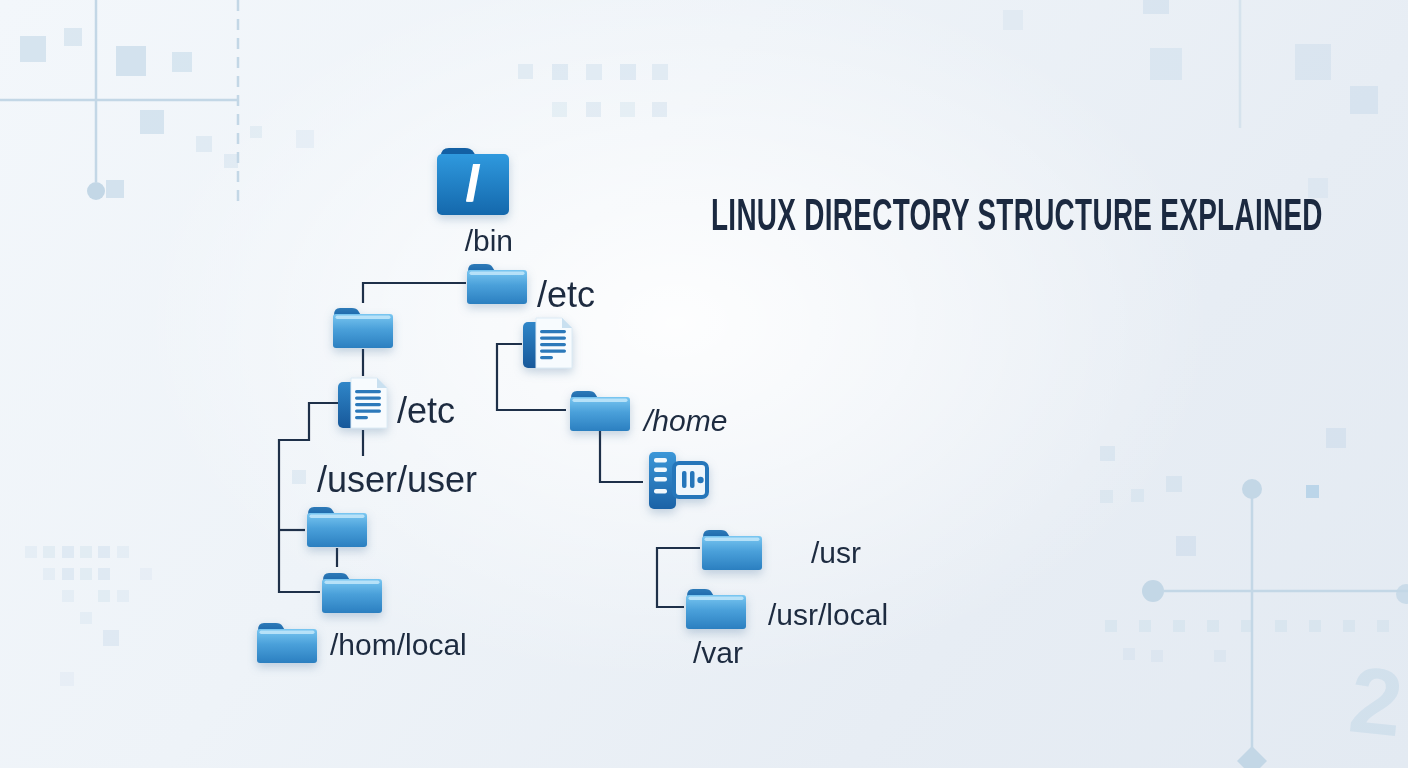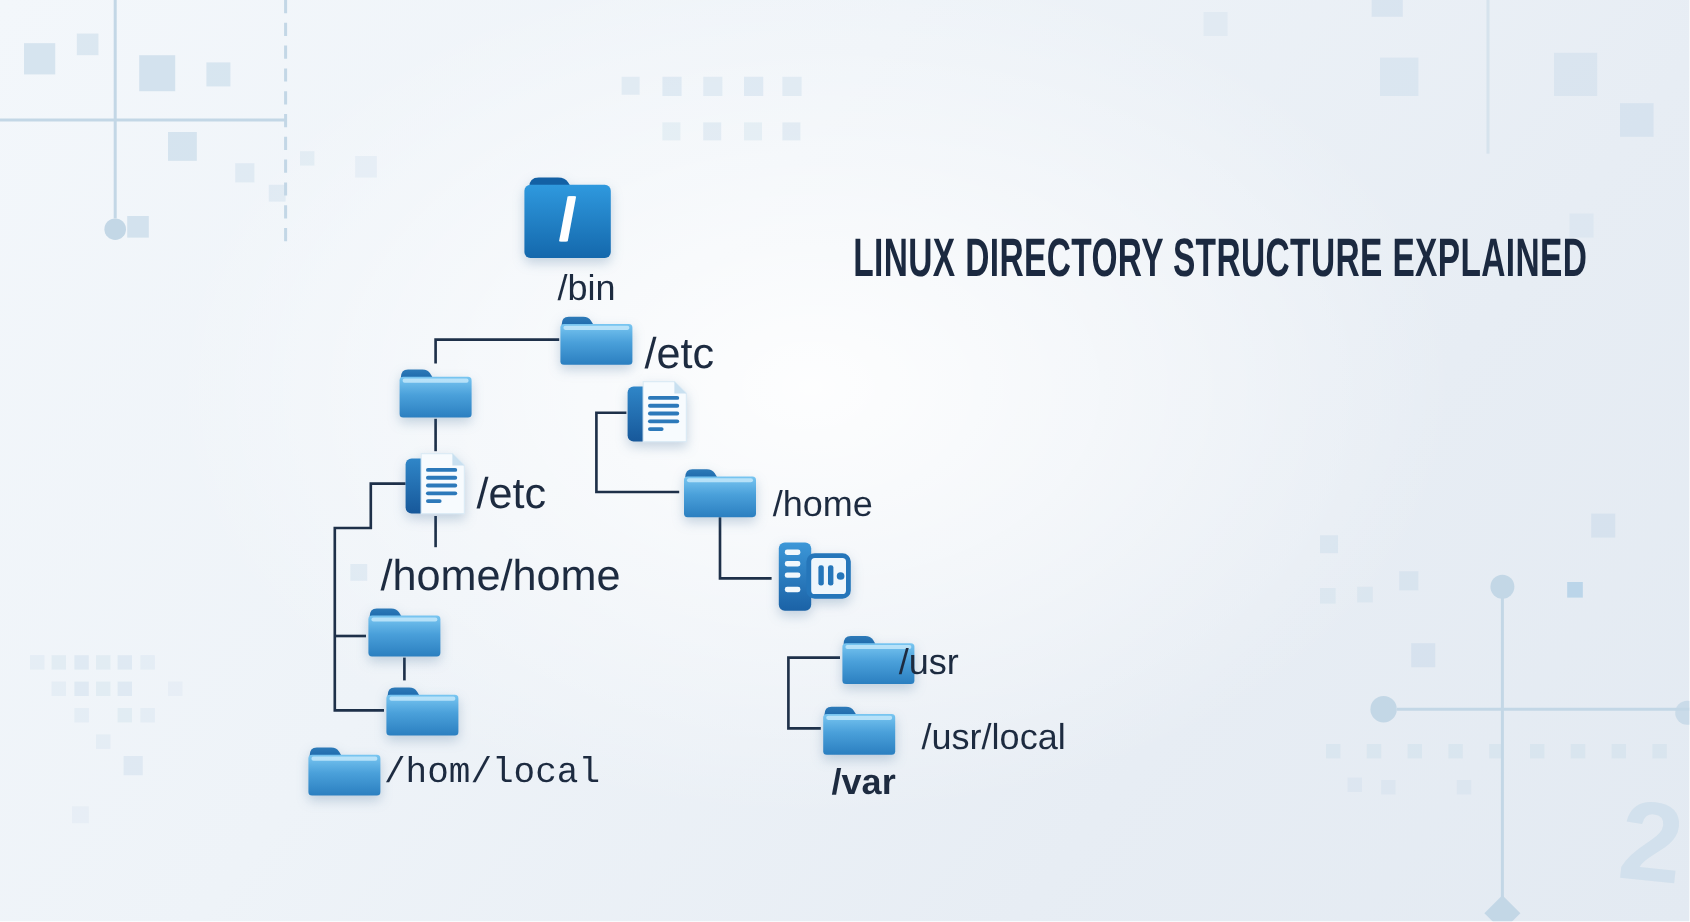--- a/index.html
+++ b/index.html
@@ -188,21 +188,21 @@
         <rect x="18" y="14" width="26" height="3.2" rx="1.6"></rect>
         <rect x="18" y="20.5" width="26" height="3.2" rx="1.6"></rect>
         <rect x="18" y="27" width="26" height="3.2" rx="1.6"></rect>
         <rect x="18" y="33.5" width="26" height="3.2" rx="1.6"></rect>
         <rect x="18" y="40" width="13" height="3.2" rx="1.6"></rect>
       </g>
     </svg>
   </div>
   <div class="lbl" style="left:397px;top:390px;">/etc</div>
 
-  <div class="lbl" style="left:317px;top:459px;">/home/home</div>
+  <div class="lbl" style="left:317px;top:459px;">/user/user</div>
 
   <div class="node" style="left:306px;top:501px;">
     <svg width="62" height="47" viewBox="0 0 62 47">
       <path d="M2 13 Q2 6 8 6 L20 6 Q24.5 6 26.5 9.2 L28.8 13 Z" fill="url(#gFlap)"></path>
       <rect x="1" y="12" width="60" height="34" rx="3" fill="url(#gFold)"></rect>
       <rect x="3.5" y="13.5" width="55" height="3.4" rx="1.7" fill="#c3e7fa" opacity=".85"></rect>
     </svg>
   </div>
   <div class="node" style="left:321px;top:567px;">
     <svg width="62" height="47" viewBox="0 0 62 47">
@@ -212,21 +212,21 @@
     </svg>
   </div>
 
   <div class="node" style="left:256px;top:617px;">
     <svg width="62" height="47" viewBox="0 0 62 47">
       <path d="M2 13 Q2 6 8 6 L20 6 Q24.5 6 26.5 9.2 L28.8 13 Z" fill="url(#gFlap)"></path>
       <rect x="1" y="12" width="60" height="34" rx="3" fill="url(#gFold)"></rect>
       <rect x="3.5" y="13.5" width="55" height="3.4" rx="1.7" fill="#c3e7fa" opacity=".85"></rect>
     </svg>
   </div>
-  <div class="lbl big" style="left:320px;top:628px;font-family:Liberation Mono, monospace;">/hom/local</div>
+  <div class="lbl big" style="left:330px;top:628px;">/hom/local</div>
 
   <div class="node" style="left:522px;top:316px;">
     <svg width="52" height="54" viewBox="0 0 52 54">
       <rect x="1" y="6" width="36" height="46" rx="5" fill="url(#gDoc)"></rect>
       <polygon points="14,2 40,2 50,12 50,52 14,52" fill="#f7fbfe" stroke="#dcebf5" stroke-width="1"></polygon>
       <polygon points="40,2 50,12 40,12" fill="#c9e0f0"></polygon>
       <g fill="#2c79ba">
         <rect x="18" y="14" width="26" height="3.2" rx="1.6"></rect>
         <rect x="18" y="20.5" width="26" height="3.2" rx="1.6"></rect>
         <rect x="18" y="27" width="26" height="3.2" rx="1.6"></rect>
@@ -236,21 +236,21 @@
     </svg>
   </div>
 
   <div class="node" style="left:568px;top:385px;">
     <svg width="64" height="47" viewBox="0 0 62 47">
       <path d="M2 13 Q2 6 8 6 L20 6 Q24.5 6 26.5 9.2 L28.8 13 Z" fill="url(#gFlap)"></path>
       <rect x="1" y="12" width="60" height="34" rx="3" fill="url(#gFold)"></rect>
       <rect x="3.5" y="13.5" width="55" height="3.4" rx="1.7" fill="#c3e7fa" opacity=".85"></rect>
     </svg>
   </div>
-  <div class="lbl big" style="left:644px;top:404px;">/home</div>
+  <div class="lbl big" style="left:644px;top:404px;font-style:italic;">/home</div>
 
   <div class="node" style="left:644px;top:450px;">
     <svg width="66" height="62" viewBox="0 0 66 62">
       <rect x="5" y="2" width="27" height="57" rx="5" fill="url(#gSrv)"></rect>
       <g fill="#f2f8fc">
         <rect x="10" y="8" width="13" height="4.5" rx="2"></rect>
         <rect x="10" y="17.5" width="13" height="4.5" rx="2"></rect>
         <rect x="10" y="27" width="13" height="4.5" rx="2"></rect>
         <rect x="10" y="39" width="13" height="4.5" rx="2"></rect>
       </g>
@@ -263,26 +263,26 @@
     </svg>
   </div>
 
   <div class="node" style="left:701px;top:524px;">
     <svg width="62" height="47" viewBox="0 0 62 47">
       <path d="M2 13 Q2 6 8 6 L20 6 Q24.5 6 26.5 9.2 L28.8 13 Z" fill="url(#gFlap)"></path>
       <rect x="1" y="12" width="60" height="34" rx="3" fill="url(#gFold)"></rect>
       <rect x="3.5" y="13.5" width="55" height="3.4" rx="1.7" fill="#c3e7fa" opacity=".85"></rect>
     </svg>
   </div>
-  <div class="lbl big" style="left:749px;top:536px;">/usr</div>
+  <div class="lbl big" style="left:811px;top:536px;">/usr</div>
 
   <div class="node" style="left:685px;top:583px;">
     <svg width="62" height="47" viewBox="0 0 62 47">
       <path d="M2 13 Q2 6 8 6 L20 6 Q24.5 6 26.5 9.2 L28.8 13 Z" fill="url(#gFlap)"></path>
       <rect x="1" y="12" width="60" height="34" rx="3" fill="url(#gFold)"></rect>
       <rect x="3.5" y="13.5" width="55" height="3.4" rx="1.7" fill="#c3e7fa" opacity=".85"></rect>
     </svg>
   </div>
   <div class="lbl big" style="left:756px;top:598px;margin-left:12px;">/usr/local</div>
 
-  <div class="lbl big" style="left:693px;top:636px;font-weight:bold;">/var</div>
+  <div class="lbl big" style="left:693px;top:636px;">/var</div>
 
 </div>
 
 </body></html>

